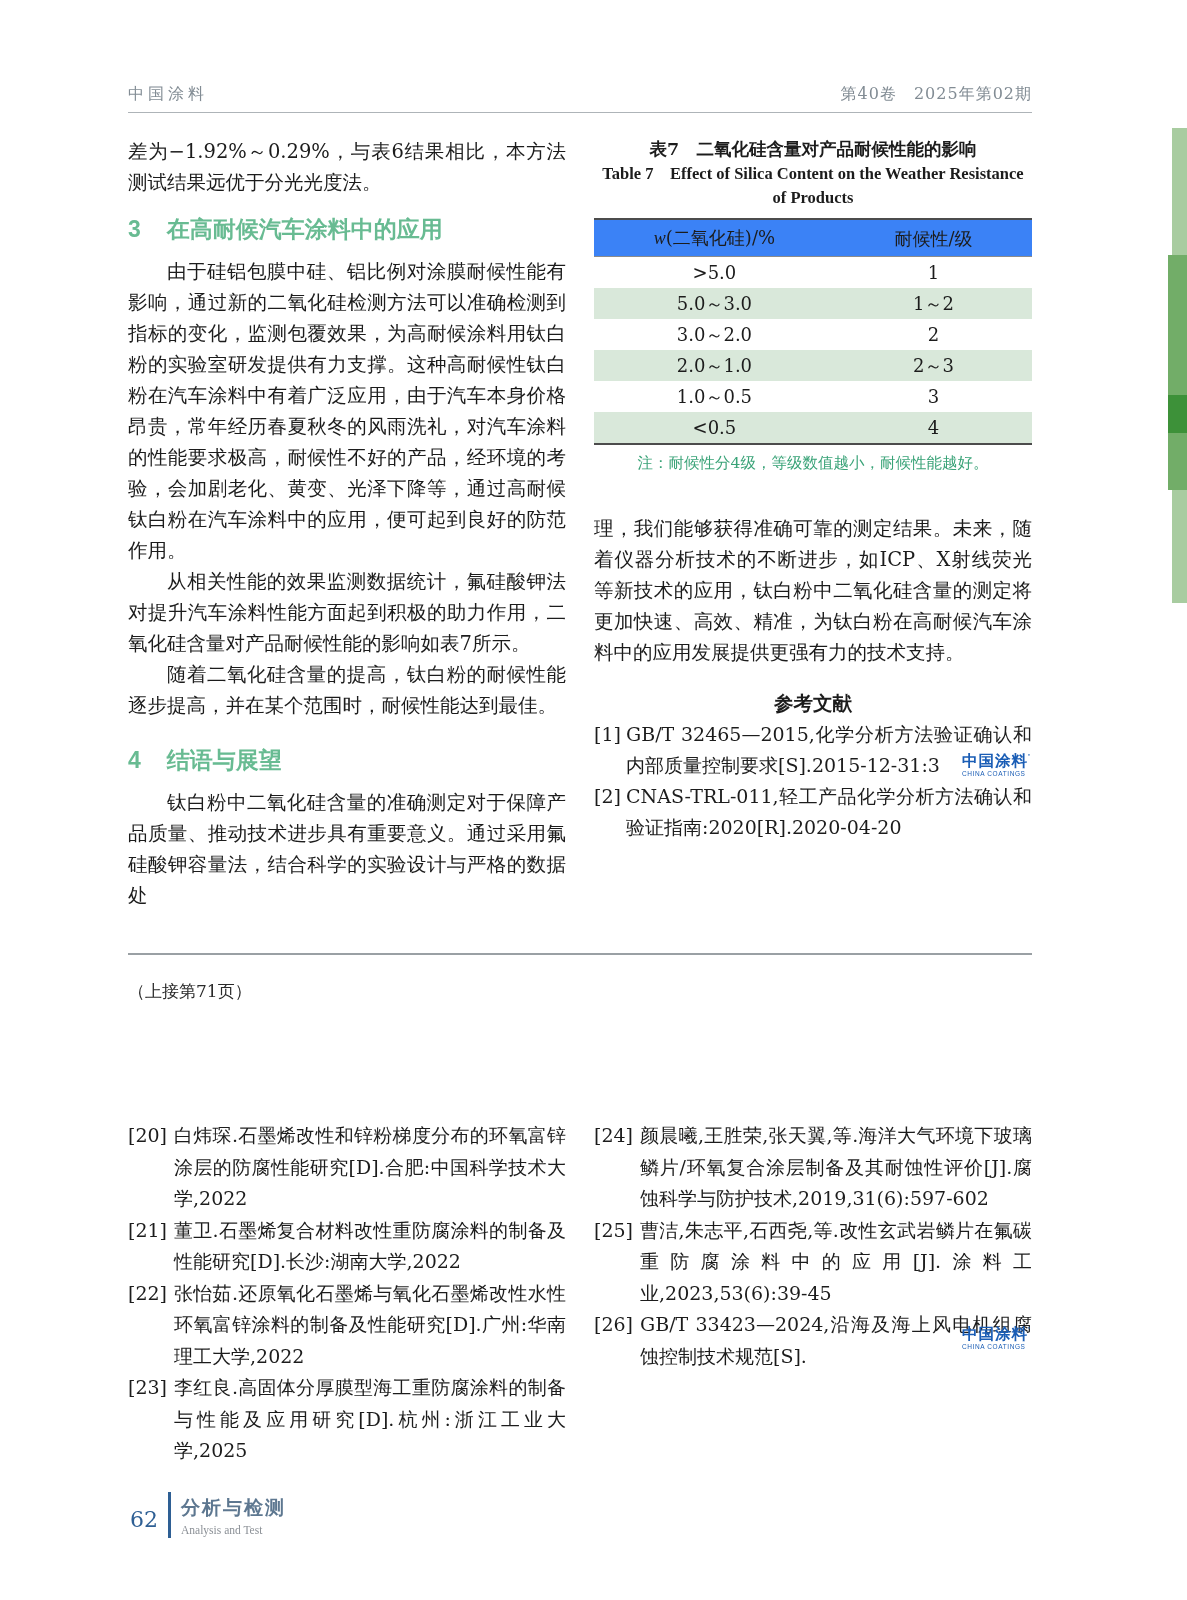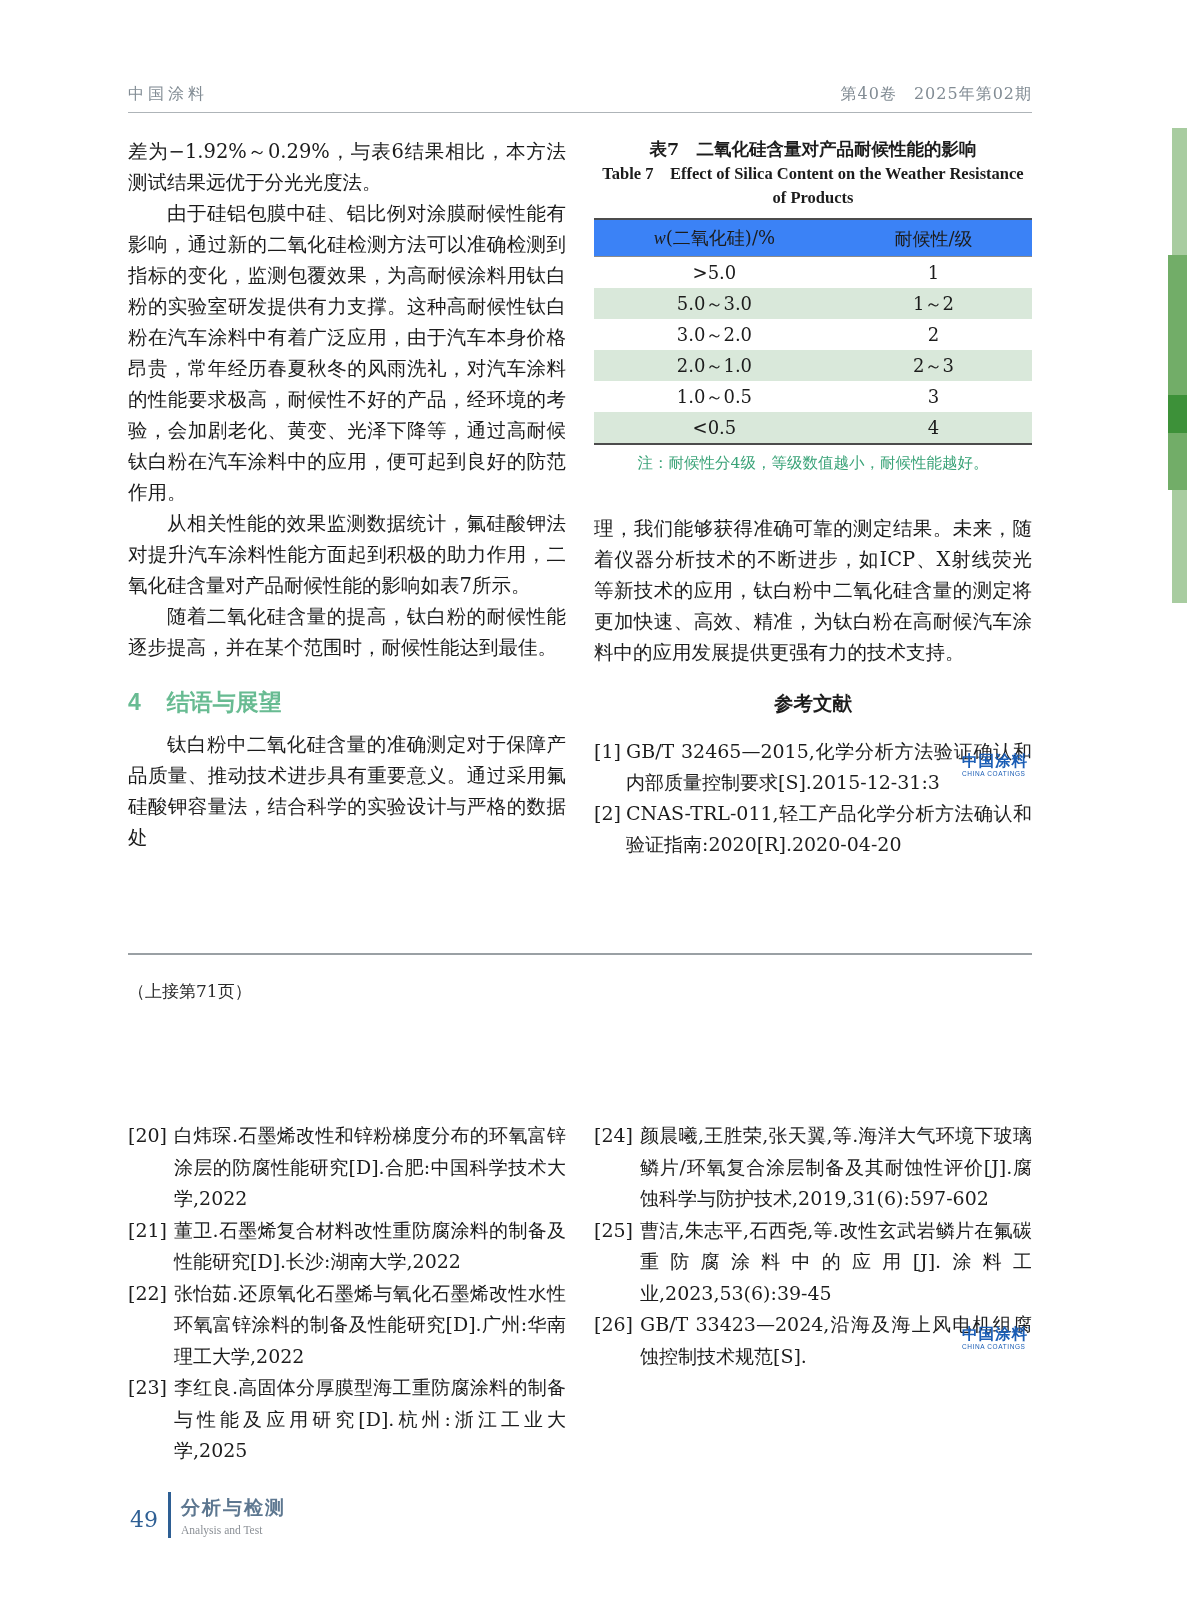--- a/index.html
+++ b/index.html
@@ -32,21 +32,21 @@
     font-size:18px;}
   table.t7 th{
     background:#3b82f6; font-weight:normal; height:34px; text-align:center;
     border-bottom:1px solid #8b8b8b; font-size:18px;
   }
   table.t7 td{height:28px; text-align:center; padding:0;}
   table.t7 tr.stripe td{background:#d9e8da;margin-left:8px;}
   table.t7 .sym{font-style:italic; font-family:"Liberation Serif",serif;}
   .tbl-note{color:#3aa378; font-size:15.5px; line-height:20px; text-align:center; text-indent:0; margin:8px 0 0 0;}
   
-  .refs-title{font-weight:bold; font-size:19.5px; text-align:center; text-indent:0; margin:20px 0 17px 0;}
+  .refs-title{font-weight:bold; font-size:19.5px; text-align:center; text-indent:0; margin:20px 0 0 0;}
   .ref{position:relative; margin:0; text-indent:0;}
   .ref .ref-num{position:absolute; left:0; top:0;}
   .col-right .ref{padding-left:32px; font-size:19px;}
   .botrefs .ref{padding-left:46px; font-size:19px; line-height:31.5px;}
   
   .mid-rule{position:absolute; left:128px; top:953px; width:904px; height:2px; background:#9aa0a4;}
   .cont-label{position:absolute; left:128px; top:980px; font-size:17px; color:#2a2a2a;}
   .botrefs{position:absolute; width:438px; top:1120px; font-size:19px; line-height:31.5px; text-align:justify;}
   .botrefs.bleft{left:128px;}
   .botrefs.bright{left:594px;}
@@ -76,20 +76,23 @@
 <body>
 
 <div class="page">
 
   <div class="hdr-left">中国涂料</div>
   <div class="hdr-right">第40卷　2025年第02期</div>
   <div class="hdr-rule"></div>
 
   <div class="col col-left">
     <p class="para noindent">差为−1.92%～0.29%，与表6结果相比，本方法测试结果远优于分光光度法。</p>
+    <div class="sec-head">
+      <span class="sec-num">3</span><span>在高耐候汽车涂料中的应用</span>
+    </div>
     <p class="para">由于硅铝包膜中硅、铝比例对涂膜耐候性能有影响，通过新的二氧化硅检测方法可以准确检测到指标的变化，监测包覆效果，为高耐候涂料用钛白粉的实验室研发提供有力支撑。这种高耐候性钛白粉在汽车涂料中有着广泛应用，由于汽车本身价格昂贵，常年经历春夏秋冬的风雨洗礼，对汽车涂料的性能要求极高，耐候性不好的产品，经环境的考验，会加剧老化、黄变、光泽下降等，通过高耐候钛白粉在汽车涂料中的应用，便可起到良好的防范作用。</p>
     <p class="para">从相关性能的效果监测数据统计，氟硅酸钾法对提升汽车涂料性能方面起到积极的助力作用，二氧化硅含量对产品耐候性能的影响如表7所示。</p>
     <p class="para">随着二氧化硅含量的提高，钛白粉的耐候性能逐步提高，并在某个范围时，耐候性能达到最佳。</p>
     <div class="sec-head" style="margin-top:24px;">
       <span class="sec-num">4</span><span>结语与展望</span>
     </div>
     <p class="para">钛白粉中二氧化硅含量的准确测定对于保障产品质量、推动技术进步具有重要意义。通过采用氟硅酸钾容量法，结合科学的实验设计与严格的数据处</p>
   </div>
 
   <div class="col col-right">
@@ -163,21 +166,21 @@
   <div class="logo logo-1">
     <div class="logo-zh"><span>中国涂料</span><span class="logo-tm">'</span></div>
     <div class="logo-en">CHINA COATINGS</div>
   </div>
   <div class="logo logo-2">
     <div class="logo-zh"><span>中国涂料</span><span class="logo-tm">'</span></div>
     <div class="logo-en">CHINA COATINGS</div>
   </div>
 
   <div class="footer">
-    <div class="pageno">49</div>
+    <div class="pageno">62</div>
     <div class="fbar"></div>
     <div class="fblock">
       <div class="fzh">分析与检测</div>
       <div class="fen">Analysis and Test</div>
     </div>
   </div>
 
   <div class="edge-seg seg-a"></div>
   <div class="edge-seg seg-b"></div>
   <div class="edge-seg seg-c"></div>

